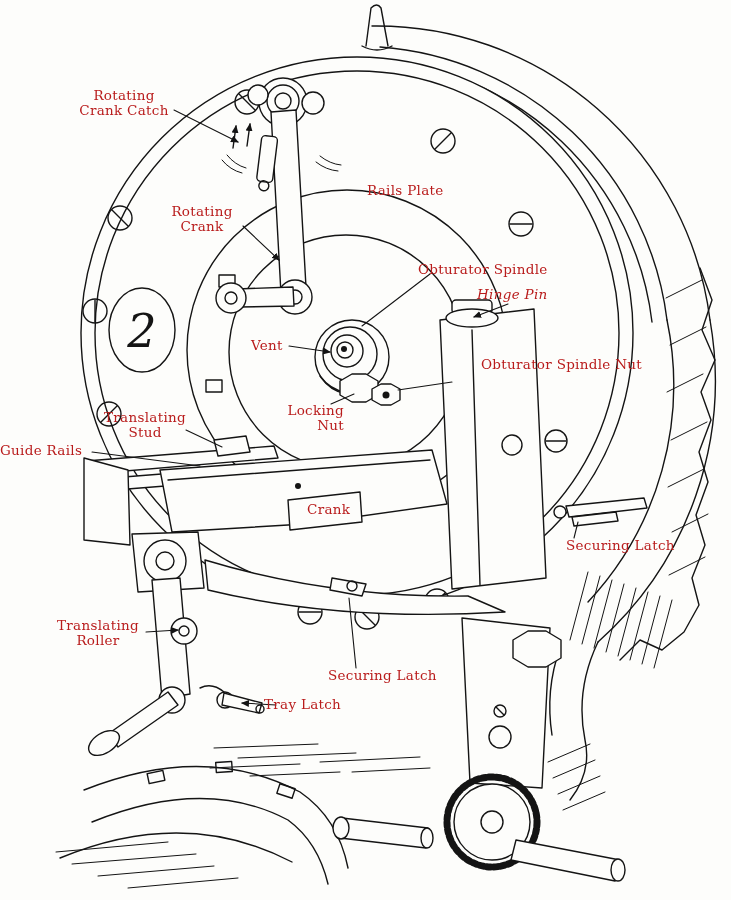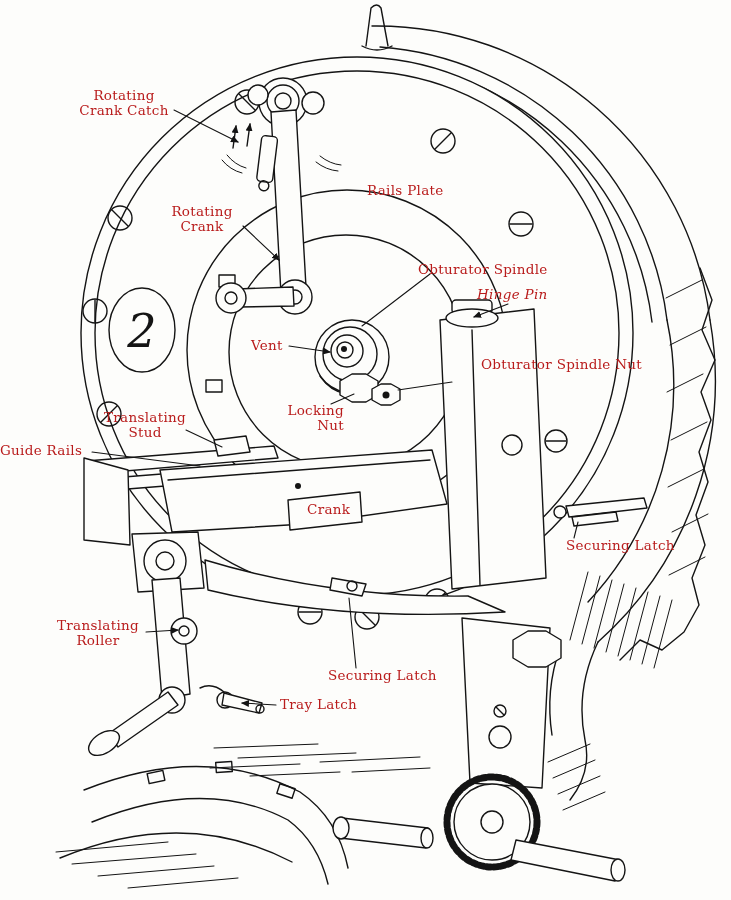--- a/index.html
+++ b/index.html
@@ -293,15 +293,15 @@
 <div class="lbl ctr" style="left:270px; top:403px; width:74px;text-align:right;">Locking
 Nut</div>
 <div class="lbl ctr" style="left:98px;  top:410px; width:94px;">Translating
 Stud</div>
 <div class="lbl" style="left:0;   top:443px;">Guide Rails</div>
 <div class="lbl" style="left:307px; top:502px;">Crank</div>
 <div class="lbl" style="left:566px; top:538px;">Securing Latch</div>
 <div class="lbl ctr" style="left:50px;  top:618px; width:96px;">Translating
 Roller</div>
 <div class="lbl" style="left:328px; top:668px;">Securing Latch</div>
-<div class="lbl" style="left:280px; top:697px;">Tray Latch</div>
+<div class="lbl" style="left:264px; top:697px;">Tray Latch</div>
 
 </div>
 
 </body></html>

